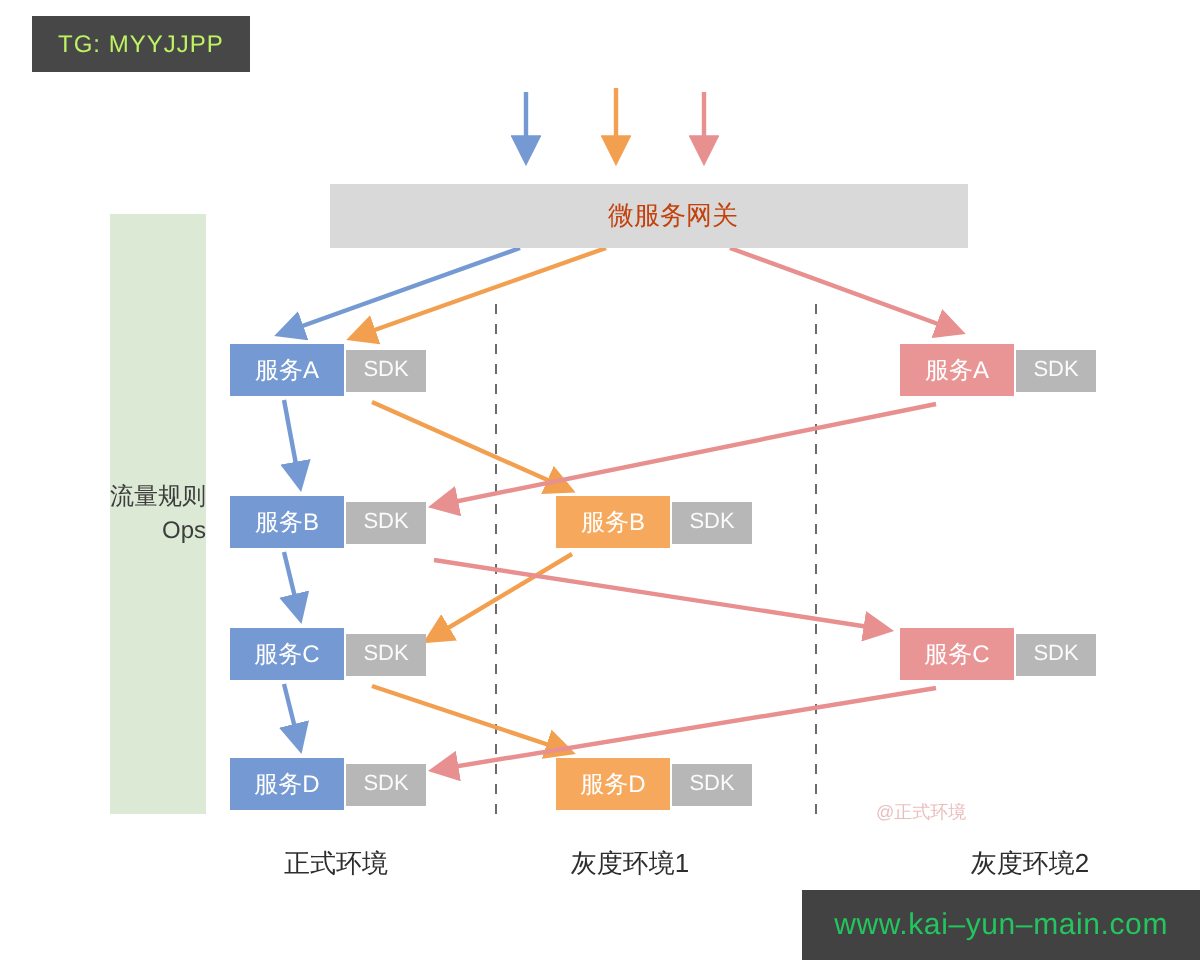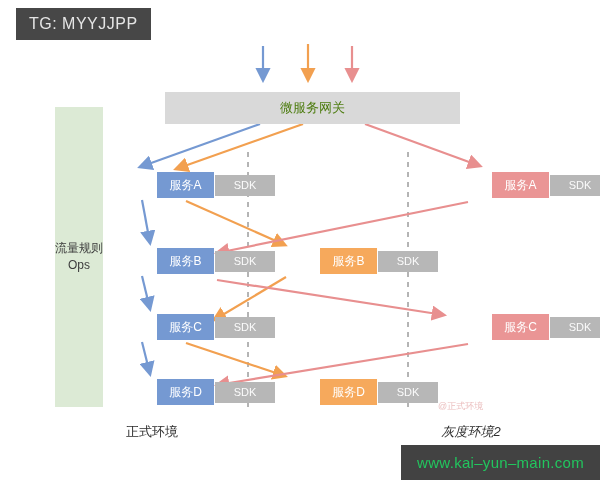--- a/index.html
+++ b/index.html
@@ -1,45 +1,45 @@
 <!DOCTYPE html>
 <html><head>
 <meta charset="utf-8">
 <style>
   html,body{margin:0;padding:0;background:#fff;}
   .stage{
     position:relative;width:600px;height:480px;background:#ffffff;
     font-family:"Liberation Sans", sans-serif;overflow:hidden;
   }
   .badge-tg{
-    position:absolute;left:16px;top:8px;background:#474747;color:#e5e5e5;
-    font-size:16px;padding:7px 13px;letter-spacing:.5px;
+    position:absolute;left:16px;top:8px;background:#474747;color:#bef264;
+    font-size:12px;padding:7px 13px;letter-spacing:.5px;
   }
   .badge-site{
     position:absolute;right:0;bottom:0;background:#424242;color:#22c55e;
     font-size:15px;padding:9px 16px;letter-spacing:.3px;
   }
   .gateway{
     position:absolute;left:165px;top:92px;width:295px;height:32px;
-    background:#d9d9d9;color:#4d7c0f;font-size:13px;
-    display:flex;align-items:center;justify-content:center;
+    background:#d9d9d9;color:#c2410c;font-size:13px;
+    display:flex;align-items:center;justify-content:center;padding-left:24px;
   }
   .sidebar{
     position:absolute;left:55px;top:107px;width:48px;height:300px;
     background:#dcead5;color:#3d3d3d;font-size:12px;line-height:1.45;
-    display:flex;flex-direction:column;align-items:center;justify-content:center;
+    display:flex;flex-direction:column;align-items:flex-end;justify-content:center;
     text-align:center;
   }
-  .svc{position:absolute;display:flex;align-items:center;margin-left:42px;}
+  .svc{position:absolute;display:flex;align-items:center;}
   .svc .name{
     width:57px;height:26px;display:flex;align-items:center;justify-content:center;
     color:#fff;font-size:12px;
   }
   .svc .sdk{
-    width:60px;height:21px;display:flex;align-items:center;justify-content:center;
+    width:40px;height:21px;display:flex;align-items:center;justify-content:center;
     color:#fbfbfb;font-size:11px;background:#b7b7b7;margin-left:1px;
   }
   .blue .name{background:#7599d2;}
   .orange .name{background:#f6a95c;}
   .pink .name{background:#ea9595;}
   .col-label{
     position:absolute;width:96px;text-align:center;color:#2d2d2d;font-size:13px;top:423px;
   }
   .watermark{
     position:absolute;left:438px;top:400px;font-size:9px;color:#e09a9a;opacity:.65;
@@ -134,18 +134,19 @@
 
   <div class="svc pink" style="left:450px;top:172px;">
     <div class="name">服务A</div>
     <div class="sdk">SDK</div>
   </div>
   <div class="svc pink" style="left:450px;top:314px;">
     <div class="name">服务C</div>
     <div class="sdk">SDK</div>
   </div>
 
-  <div class="col-label" style="left:104px;">正式环境</div>
-  <div class="col-label" style="left:423px;font-style:italic;">灰度环境2</div>
+  <div class="col-label" style="left:120px;">正式环境</div>
+  <div class="col-label" style="left:267px;">灰度环境1</div>
+  <div class="col-label" style="left:467px;">灰度环境2</div>
 
   <div class="watermark">@正式环境</div>
 
 </div>
 
 </body></html>

